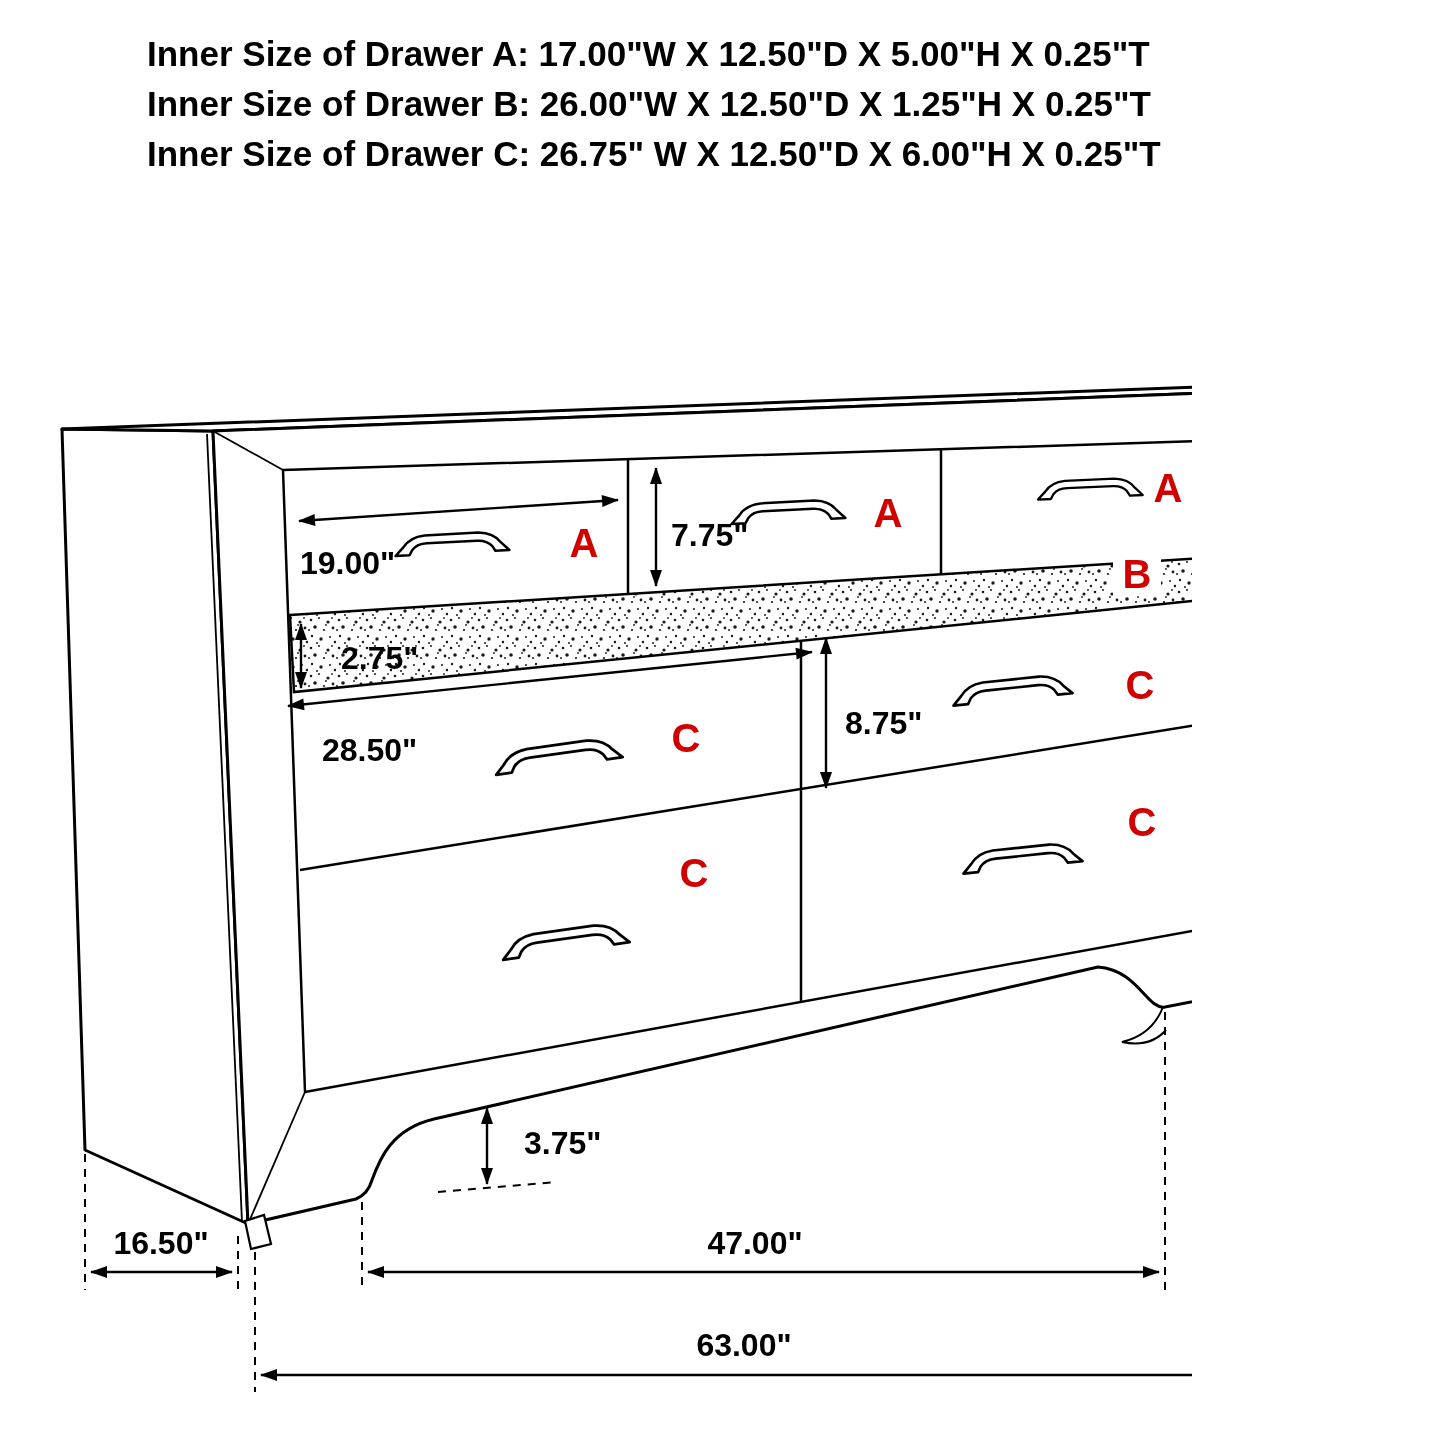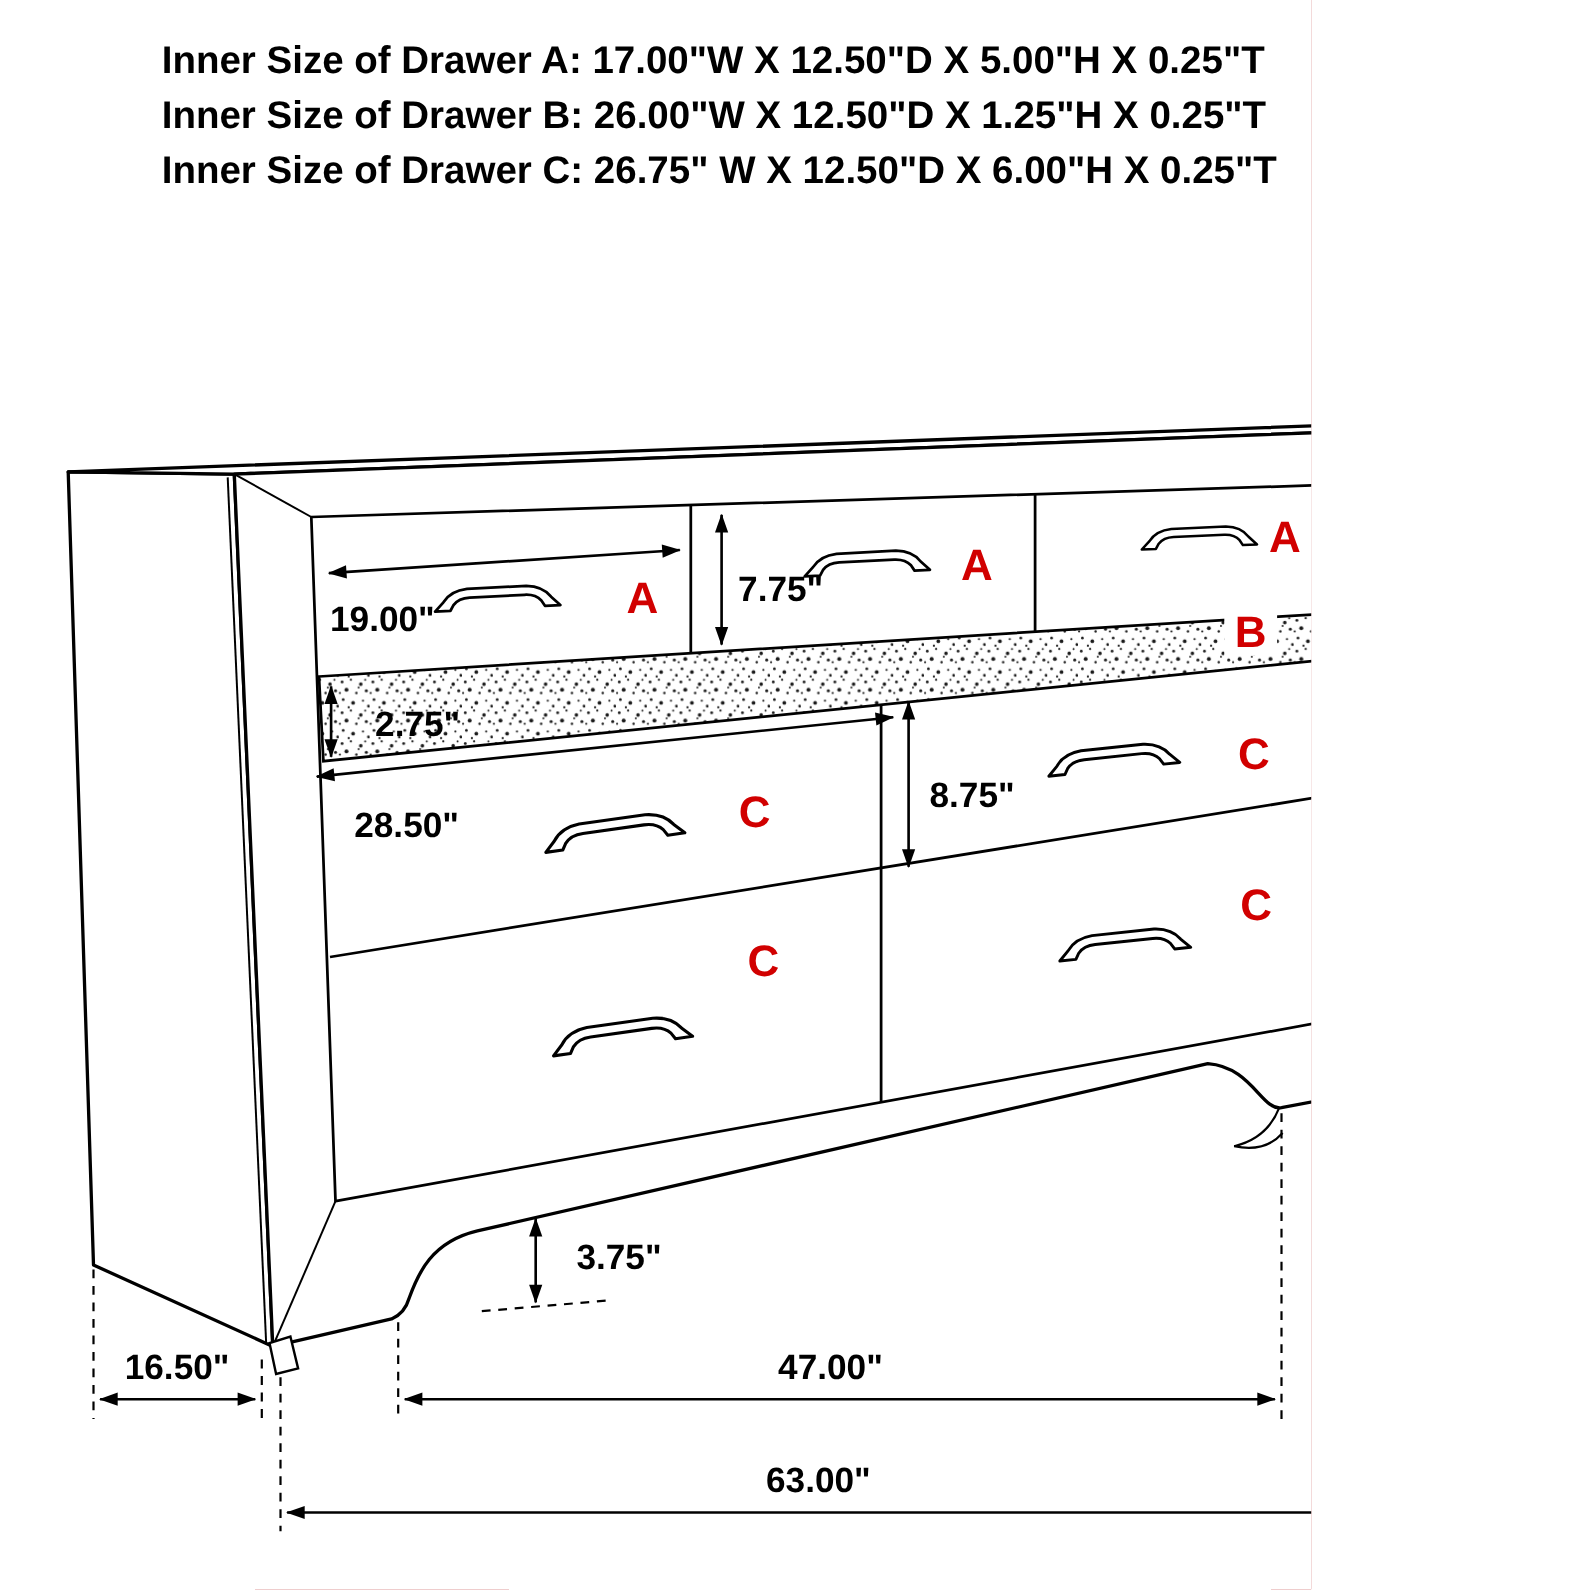--- a/index.html
+++ b/index.html
@@ -1,16 +1,16 @@
 <!DOCTYPE html>
 <html style="--accent: #d10000;"><head>
 <meta charset="utf-8">
 <style>
   html,body{margin:0;padding:0;background:#fff;}
-  .page{position:relative;width:1192px;height:1445px;background:#b91c1c;overflow:hidden;}
+  .page{position:relative;width:1192px;height:1445px;background:#22c55e;overflow:hidden;}
   svg{display:block;}
   text{font-family:"Liberation Sans", sans-serif;font-weight:bold;fill:#000;}
   .hdr{font-size:35px;}
   .dim{font-size:32px;}
   .letter{font-size:40px;fill:var(--accent,#d10000);}
   .mid{text-anchor:middle;}
   .outline{fill:#fff;stroke:#000;stroke-width:3;stroke-linejoin:round;}
   .inner{fill:#fff;stroke:#000;stroke-width:2.5;stroke-linejoin:round;}
   .thin{fill:none;stroke:#000;stroke-width:1.8;}
   .div{fill:none;stroke:#000;stroke-width:2.5;}

